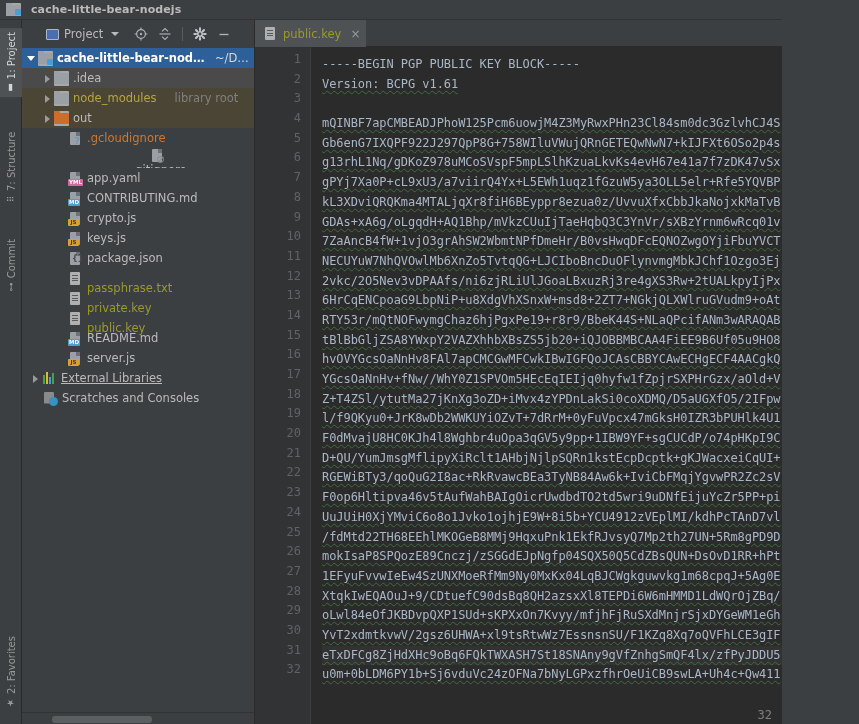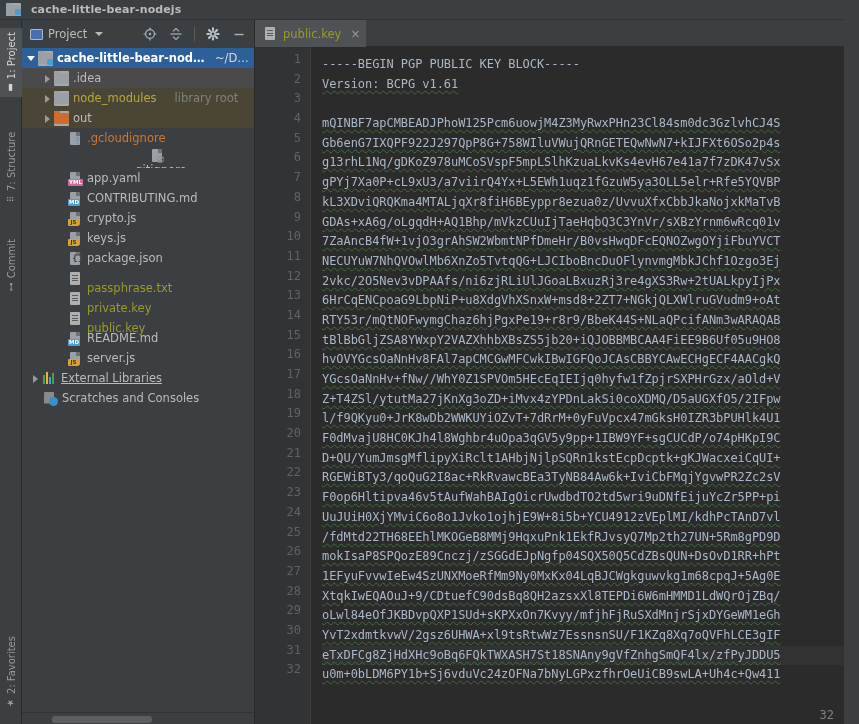--- a/index.html
+++ b/index.html
@@ -2,21 +2,21 @@
 <html><head>
 <meta charset="utf-8">
 <style>
   * { margin:0; padding:0; box-sizing:border-box; }
   html,body{
     width:859px;height:724px;overflow:hidden;
     background:#3c3f41;
     font-family:"DejaVu Sans","Liberation Sans",sans-serif;
     -webkit-font-smoothing:antialiased;
   }
-  #app{position:relative;width:844px;height:724px;}
+  #app{position:relative;width:782px;height:724px;}
 
   
   .titlebar{
     height:20px;background:#3c3f41;display:flex;align-items:center;
     padding-left:6px;gap:6px;border-bottom:1px solid #323232;
   }
   .tb-title{font-size:11px;font-weight:bold;color:#bbbbbb;letter-spacing:.1px;}
 
   
   .body-row{display:flex;height:704px;}
@@ -36,21 +36,21 @@
   .vtab.sel{background:#4e5254;color:#d6d6d6;}
   .vtab .vico{font-size:9px;line-height:1;}
 
   
   .projectpane{
     width:233px;flex:0 0 233px;background:#3c3f41;
     display:flex;flex-direction:column;border-right:1px solid #2b2b2b;
   }
   .ptoolbar{
     height:28px;display:flex;align-items:center;gap:4px;
-    padding:0 4px;background:#3c3f41;
+    padding:0 20px;background:#3c3f41;
   }
   .pt-proj{display:flex;align-items:center;gap:5px;padding:2px 4px;cursor:default;}
   .pt-proj .lbl{font-size:11.5px;color:#bbbbbb;}
   .folder-min{
     width:13px;height:11px;border:1.5px solid #a9b7c6;border-radius:1px;
     background:#4b6eaf;display:inline-block;
   }
   .caret-dn{
     width:0;height:0;border-left:4px solid transparent;border-right:4px solid transparent;
     border-top:4px solid #bbbbbb;margin-left:3px;

